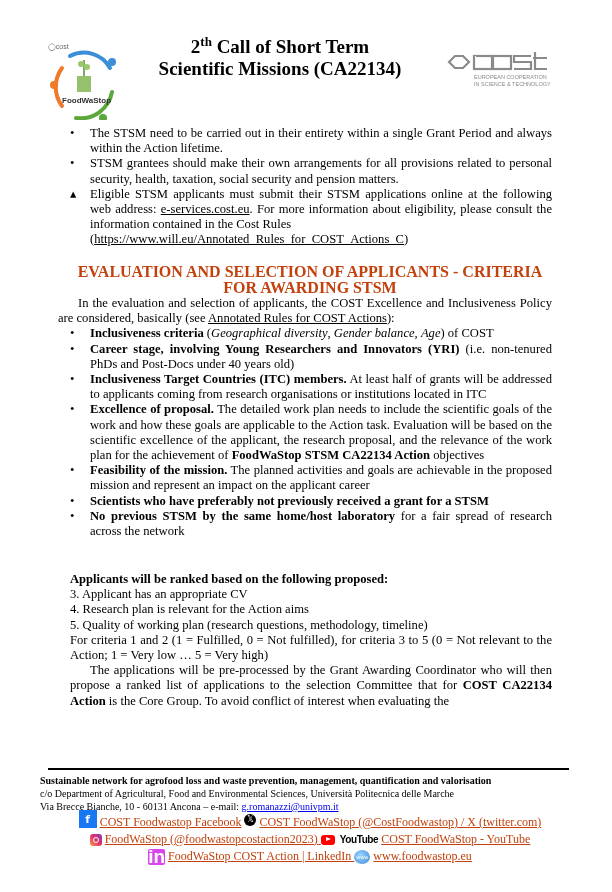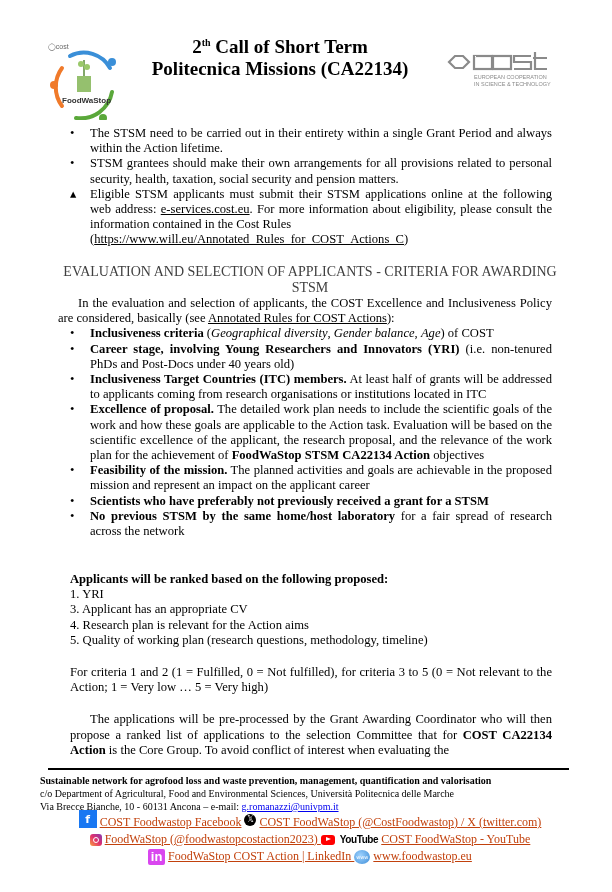--- a/index.html
+++ b/index.html
@@ -2,53 +2,53 @@
 <html><head>
 <meta charset="utf-8">
 <style>
   * { margin: 0; padding: 0; box-sizing: border-box; }
   html, body { width: 612px; height: 892px; background: #ffffff; overflow: hidden; }
   body { position: relative; font-family: "Liberation Serif", "DejaVu Serif", serif; color: #000; font-size: 12.6px; }
 
   .header { position: absolute; left: 0; top: 0; width: 612px; height: 118px; }
   .logo-left { position: absolute; left: 40px; top: 40px; width: 80px; height: 80px; }
   .title { position: absolute; left: 140px; top: 36px; width: 280px; text-align: center; font-weight: bold; font-size: 19px; line-height: 22px; }
-  .title sup { font-size: 10px; vertical-align: super; line-height: 0; }
+  .title sup { font-size: 13px; vertical-align: super; line-height: 0; }
   .logo-right { position: absolute; left: 445px; top: 52px; width: 120px; height: 50px; }
 
   .content { position: absolute; left: 70px; top: 126px; width: 482px; line-height: 15.2px; }
   .bul { position: relative; padding-left: 20px; text-align: justify; }
   .bul .dot { position: absolute; left: 0; top: 0; width: 12px; }
   u { text-decoration: underline; }
 
-  .heading { position: absolute; left: 60px; top: 264px; width: 500px; text-align: center; font-weight: normal; color: #404040; font-size: 14px; line-height: 15.5px; }
+  .heading { position: absolute; left: 60px; top: 264px; width: 500px; text-align: center; font-weight: bold; color: #c2410c; font-size: 16px; line-height: 15.5px; }
 
   .sec2 { position: absolute; left: 70px; top: 296px; width: 482px; line-height: 15.2px; }
   .indent { text-indent: 20px; text-align: justify; margin-left: -12px; }
   .sec2 .bul { padding-left: 20px; }
 
   .ranked { position: absolute; left: 70px; top: 572px; width: 482px; line-height: 15.2px; }
-  .ranked p { text-align: justify; margin-top: 17px; }
+  .ranked p { text-align: justify; }
 
   .rule { position: absolute; left: 48px; top: 768px; width: 521px; height: 2px; background: #000; }
 
   .footer { position: absolute; left: 40px; top: 774px; width: 540px; text-align: left; font-size: 10px; line-height: 13px; }
   .footer .bold { font-weight: bold; }
   .footer a { color: #0000ee; text-decoration: underline; }
   .links { position: absolute; left: 40px; top: 814px; width: 540px; text-align: center; font-size: 12px; line-height: 16.5px; }
   .links a { color: #c2410c; text-decoration: underline; }
   .ico { display: inline-block; vertical-align: middle; }
   .fb { width: 18px; height: 18px; background: #1877f2; color: #fff; font-family: "DejaVu Sans", sans-serif; font-weight: bold; font-size: 11px; text-align: center; line-height: 20px; margin-top: -8px; }
   .xic { width: 12px; height: 12px; border-radius: 50%; background: #000; color: #fff; font-size: 8px; line-height: 12px; text-align: center; font-family: "DejaVu Sans", sans-serif; margin-top: -6px; }
   .ig { width: 12px; height: 12px; border-radius: 3px; background: linear-gradient(45deg, #f9a03f, #e1306c, #833ab4); position: relative; }
   .ig::after { content: ""; position: absolute; left: 3px; top: 3px; width: 4px; height: 4px; border: 1.2px solid #fff; border-radius: 50%; }
   .yt { display: inline-flex; align-items: center; gap: 5px; font-family: "Liberation Sans", sans-serif; font-size: 10px; font-weight: bold; letter-spacing: -0.4px; }
   .yt .play { width: 14px; height: 10px; background: #ff0000; border-radius: 3px; position: relative; }
   .yt .play::after { content: ""; position: absolute; left: 5px; top: 2.5px; border-left: 5px solid #fff; border-top: 2.5px solid transparent; border-bottom: 2.5px solid transparent; }
-  .li { width: 17px; height: 16px; background: #d946ef; color: #fff; font-family: "Liberation Sans", sans-serif; font-weight: bold; font-size: 13px; line-height: 16px; text-align: center; border-radius: 2px; }
+  .li { width: 17px; height: 16px; background: #d946ef; color: #fff; font-family: "Liberation Sans", sans-serif; font-weight: bold; font-size: 19px; line-height: 16px; text-align: center; border-radius: 2px; }
   .www { width: 16px; height: 14px; border-radius: 50%; background: radial-gradient(circle at 40% 40%, #9fd3ff, #3b8bd6); color: #fff; font-size: 5px; font-family: "DejaVu Sans", sans-serif; line-height: 14px; text-align: center; }
 </style>
 </head>
 <body>
 
 <div class="header">
   <div class="logo-left">
     <svg width="80" height="80" viewBox="0 0 80 80">
       <text x="8" y="9" font-family="Liberation Sans, sans-serif" font-size="7" fill="#666">◯cost</text>
       <path d="M 30 16 A 30 30 0 0 1 70 28" stroke="#3a8fd8" stroke-width="4" fill="none" stroke-linecap="round"></path>
@@ -59,21 +59,21 @@
       <circle cx="63" cy="78" r="4" fill="#5aa83a"></circle>
       <rect x="37" y="36" width="14" height="16" fill="#7ab04a" opacity="0.8"></rect>
       <line x1="44" y1="20" x2="44" y2="36" stroke="#5a8a3a" stroke-width="1.5"></line>
       <circle cx="41" cy="24" r="3" fill="#9ac86a"></circle>
       <circle cx="47" cy="27" r="3" fill="#9ac86a"></circle>
       <text x="22" y="63" font-family="Liberation Sans, sans-serif" font-weight="bold" font-size="8" fill="#333">FoodWaStop</text>
     </svg>
   </div>
   <div class="title">
     <div><span>2</span><sup>th</sup><span> Call of Short Term</span></div>
-    <div>Politecnica Missions (CA22134)</div>
+    <div>Scientific Missions (CA22134)</div>
   </div>
   <div class="logo-right">
     <svg width="120" height="50" viewBox="0 0 120 50">
       <polygon points="4,10 10,4 18,4 24,10 18,16 10,16" fill="none" stroke="#8a8a8a" stroke-width="2.2"></polygon>
       <rect x="29" y="4" width="18" height="13" fill="none" stroke="#8a8a8a" stroke-width="2.2"></rect>
       <rect x="48" y="4" width="18" height="13" fill="none" stroke="#8a8a8a" stroke-width="2.2"></rect>
       <path d="M 86 4 L 69 4 L 69 10 L 86 10 L 86 17 L 69 17" fill="none" stroke="#8a8a8a" stroke-width="2.2"></path>
       <path d="M 90 0 L 90 17 L 102 17 M 88 6 L 102 6" fill="none" stroke="#8a8a8a" stroke-width="2.2"></path>
       <rect x="30" y="4" width="1" height="1" fill="#fff"></rect>
       <text x="29" y="27" font-family="Liberation Sans, sans-serif" font-size="5.5" fill="#8a8a8a">EUROPEAN COOPERATION</text>
@@ -129,21 +129,20 @@
     <b>Scientists who have preferably not previously received a grant for a STSM</b><span></span>
   </div>
   <div class="bul">
     <span class="dot">•</span>
     <b>No previous STSM by the same home/host laboratory</b><span> for a fair spread of research across the network</span>
   </div>
 </div>
 
 <div class="ranked">
   <b>Applicants will be ranked based on the following proposed:</b>
-  <div>1. YRI</div>
   <div>3. Applicant has an appropriate CV</div>
   <div>4. Research plan is relevant for the Action aims</div>
   <div>5. Quality of working plan (research questions, methodology, timeline)</div>
   <p>For criteria 1 and 2 (1 = Fulfilled, 0 = Not fulfilled), for criteria 3 to 5 (0 = Not relevant to the Action; 1 = Very low … 5 = Very high)</p>
   <p style="text-indent: 20px;">
     <span>The applications will be pre-processed by the Grant Awarding Coordinator who will then propose a ranked list of applications to the selection Committee that for </span><b>COST CA22134 Action</b><span> is the Core Group. To avoid conflict of interest when evaluating the</span>
   </p>
 </div>
 
 <div class="rule"></div>

